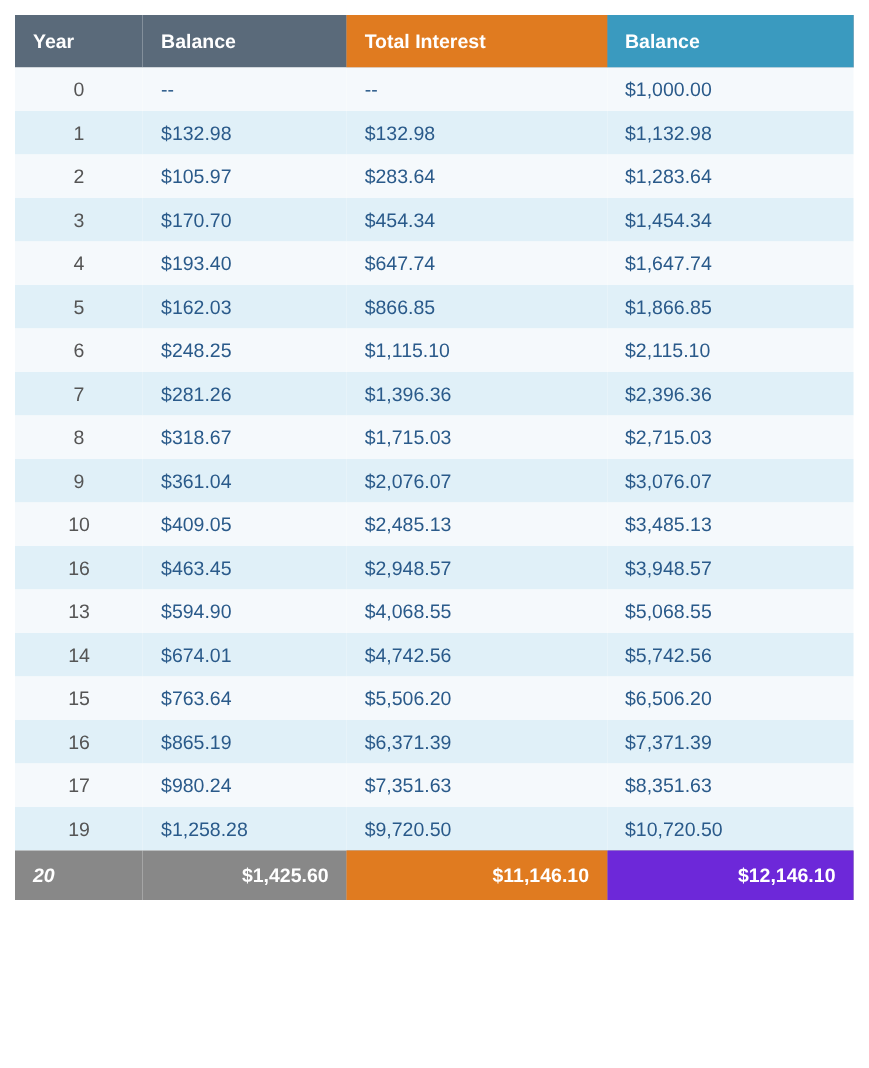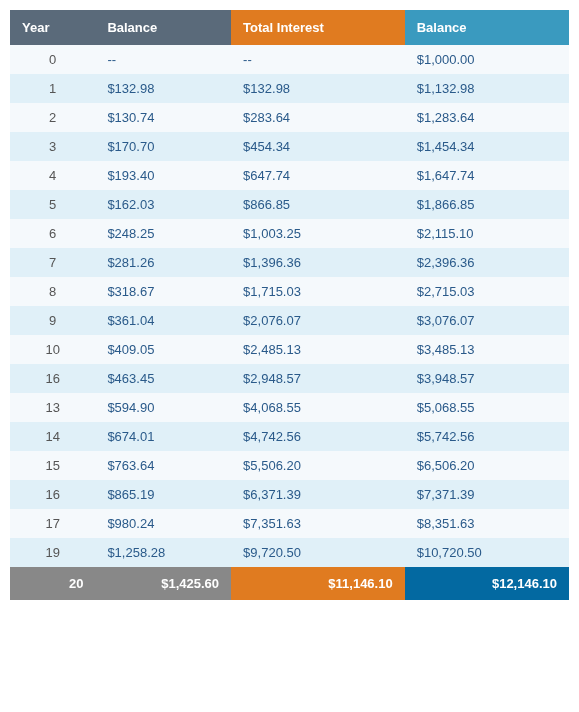--- a/index.html
+++ b/index.html
@@ -58,29 +58,30 @@
       background: #888888;
     }
     tfoot td {
       padding: 9px 12px;
       font-weight: bold;
       color: #fff;
       font-size: 13px;
       text-align: right;
     }
     tfoot td.col-year {
-      text-align: right;
-      color: #fff;
+      text-align: left;
+      color: #fff;
+      font-style: italic;
     }
     tfoot td.col-total-interest {
       background: #e07b20;
       color: #fff;
     }
     tfoot td.col-balance {
-      background: #0369a1;
+      background: #6d28d9;
       color: #fff;
       padding-left: 22px;
     }
     thead th:first-child {
     }
     tbody td:first-child {
       text-align: center;
     }
   </style>
 </head>
@@ -104,21 +105,21 @@
       <td class="col-balance">$1,000.00</td>
     </tr>
         <tr>
       <td class="col-year">1</td>
       <td class="col-interest">$132.98</td>
       <td class="col-total-interest">$132.98</td>
       <td class="col-balance">$1,132.98</td>
     </tr>
         <tr>
       <td class="col-year">2</td>
-      <td class="col-interest">$130.74</td>
+      <td class="col-interest">$105.97</td>
       <td class="col-total-interest">$283.64</td>
       <td class="col-balance">$1,283.64</td>
     </tr>
         <tr>
       <td class="col-year">3</td>
       <td class="col-interest">$170.70</td>
       <td class="col-total-interest">$454.34</td>
       <td class="col-balance">$1,454.34</td>
     </tr>
         <tr>
@@ -129,21 +130,21 @@
     </tr>
         <tr>
       <td class="col-year">5</td>
       <td class="col-interest">$162.03</td>
       <td class="col-total-interest">$866.85</td>
       <td class="col-balance">$1,866.85</td>
     </tr>
         <tr>
       <td class="col-year">6</td>
       <td class="col-interest">$248.25</td>
-      <td class="col-total-interest">$1,003.25</td>
+      <td class="col-total-interest">$1,115.10</td>
       <td class="col-balance">$2,115.10</td>
     </tr>
         <tr>
       <td class="col-year">7</td>
       <td class="col-interest">$281.26</td>
       <td class="col-total-interest">$1,396.36</td>
       <td class="col-balance">$2,396.36</td>
     </tr>
         <tr>
       <td class="col-year">8</td>

